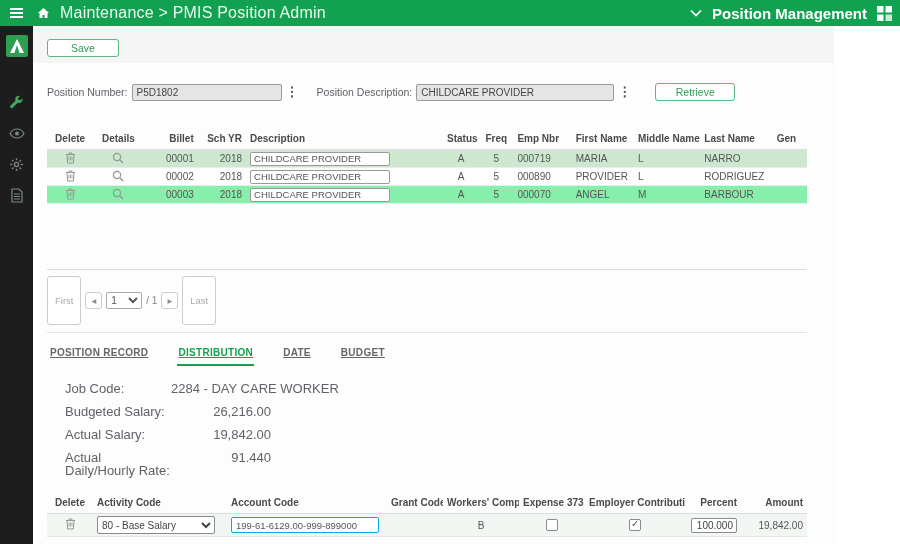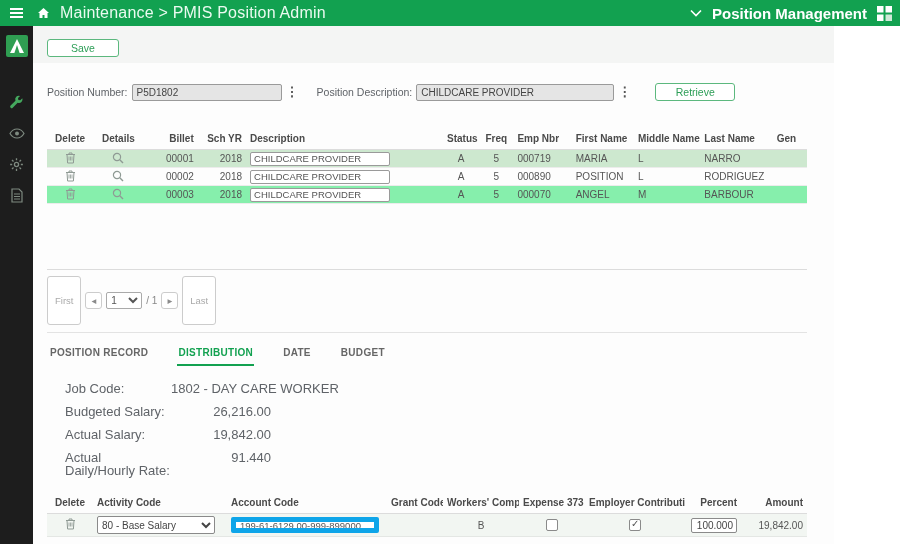--- a/index.html
+++ b/index.html
@@ -63,37 +63,37 @@
     border-bottom:1px solid #e3e3e3; font-size:10px; color:#888; }
   .pg-btn { background:#fff; border:1px solid #ccc; border-radius:3px; color:#aaa;
     font-size:9.5px; padding:18px 7px; cursor:pointer; font-family:"Liberation Sans",sans-serif; }
   .pg-arrow { padding:2px 5px; color:#8a8a8a; }
   .pg-select { height:17px; width:36px; font-size:10px; border:1px solid #aaa; border-radius:2px;
     color:#555; background:#fff; font-family:"Liberation Sans",sans-serif; }
 
   
   .tabs { display:flex; gap:28px; margin:8px 14px 0 16px; }
   .tab { font-size:10px; font-weight:bold; color:#666; letter-spacing:.3px; padding:6px 1px 6px 1px;
-    cursor:pointer; border-bottom:2px solid transparent; }
+    cursor:pointer; border-bottom:2px solid transparent;text-decoration:underline; }
   .tab.active { color:#12a150; border-bottom:2px solid #12a150; }
 
   
   .fields { margin:16px 0 0 32px; }
   .field-row { display:flex; margin-bottom:10px; font-size:13px; color:#5f6368; line-height:13px; }
   .flabel { width:106px; }
   .fvalue-left { text-align:left; }
   .fvalue-num { width:100px; text-align:right; }
 
   
   .dist-card { margin:16px 14px 0 14px; width:760px; padding-bottom:2px; }
   .dist-row td { background:#f2f6f2; height:23px; border-bottom:1px solid #e4e7e4; }
   .totals-row td { background:#eaeaea; height:16px; border-bottom:1px solid #d5d5d5; color:#555; }
   .act-select { width:118px; height:18px; font-size:10px; border:1px solid #8a8a8a; border-radius:2px;
     color:#444; background:#fff; font-family:"Liberation Sans",sans-serif; }
-  .acct-input { width:148px; height:16px; border:5px solid #0ea5e9; border-radius:2px;
+  .acct-input { width:148px; height:16px; border:1px solid #0ea5e9; border-radius:2px;
     font-size:9.5px; color:#555; padding:0 4px; background:#fff; font-family:"Liberation Sans",sans-serif; }
   .pct-input { width:46px; height:15px; border:1px solid #8a8a8a; border-radius:2px; text-align:right;
     font-size:10px; color:#444; padding:0 3px; background:#fff; font-family:"Liberation Sans",sans-serif; }
   .cb { -webkit-appearance:none; appearance:none; width:12px; height:12px; border:1px solid #8a8a8a;
     border-radius:2px; background:#fff; margin:0; vertical-align:middle; position:relative; cursor:pointer; }
   .cb:checked::after { content:"\2713"; position:absolute; left:1px; top:-2px; font-size:10px; color:#555; }
 
   .add-row { display:flex; justify-content:flex-end; align-items:center; padding:7px 6px 6px 0;
     border-bottom:1px solid #e8e8e8; }
   .add-link { display:flex; align-items:center; gap:4px; color:#12a150; font-size:10.5px; cursor:pointer; }
@@ -251,21 +251,21 @@
             <td class="c-center"><button class="icon-btn"><svg width="12" height="12" viewBox="0 0 12 12">
                     <circle cx="5" cy="5" r="3.6" fill="none" stroke="#8f9a94" stroke-width="1.2"></circle>
                     <line x1="7.8" y1="7.8" x2="11" y2="11" stroke="#8f9a94" stroke-width="1.4"></line>
                   </svg></button></td>
             <td class="c-right">00002</td>
             <td class="c-right">2018</td>
             <td><input class="desc-input" value="CHILDCARE PROVIDER" style=""></td>
             <td class="c-center">A</td>
             <td class="c-center">5</td>
             <td>000890</td>
-            <td>POSITION</td>
+            <td>PROVIDER</td>
             <td>L</td>
             <td>RODRIGUEZ</td>
             <td></td>
           </tr>
           <tr class="row-alt">
             <td class="c-center"><button class="icon-btn"><svg width="11" height="12" viewBox="0 0 11 12">
                     <path d="M1 2.5h9M4 2.5V1h3v1.5M2 2.5l.6 8.5h5.8l.6-8.5" fill="none" stroke="#8f9a94" stroke-width="1"></path>
                     <path d="M4 4.5v4M5.5 4.5v4M7 4.5v4" stroke="#8f9a94" stroke-width=".8"></path>
                   </svg></button></td>
             <td class="c-center"><button class="icon-btn"><svg width="12" height="12" viewBox="0 0 12 12">
@@ -303,21 +303,21 @@
     <div class="tabs">
       <div class="tab">POSITION RECORD</div>
       <div class="tab active">DISTRIBUTION</div>
       <div class="tab">DATE</div>
       <div class="tab">BUDGET</div>
     </div>
 
     <div class="fields">
       <div class="field-row">
         <span class="flabel">Job Code:</span>
-        <span class="fvalue-left">1802 - DAY CARE WORKER</span>
+        <span class="fvalue-left">2284 - DAY CARE WORKER</span>
       </div>
       <div class="field-row">
         <span class="flabel">Budgeted Salary:</span>
         <span class="fvalue-num">26,216.00</span>
       </div>
       <div class="field-row">
         <span class="flabel">Actual Salary:</span>
         <span class="fvalue-num">19,842.00</span>
       </div>
       <div class="field-row">

